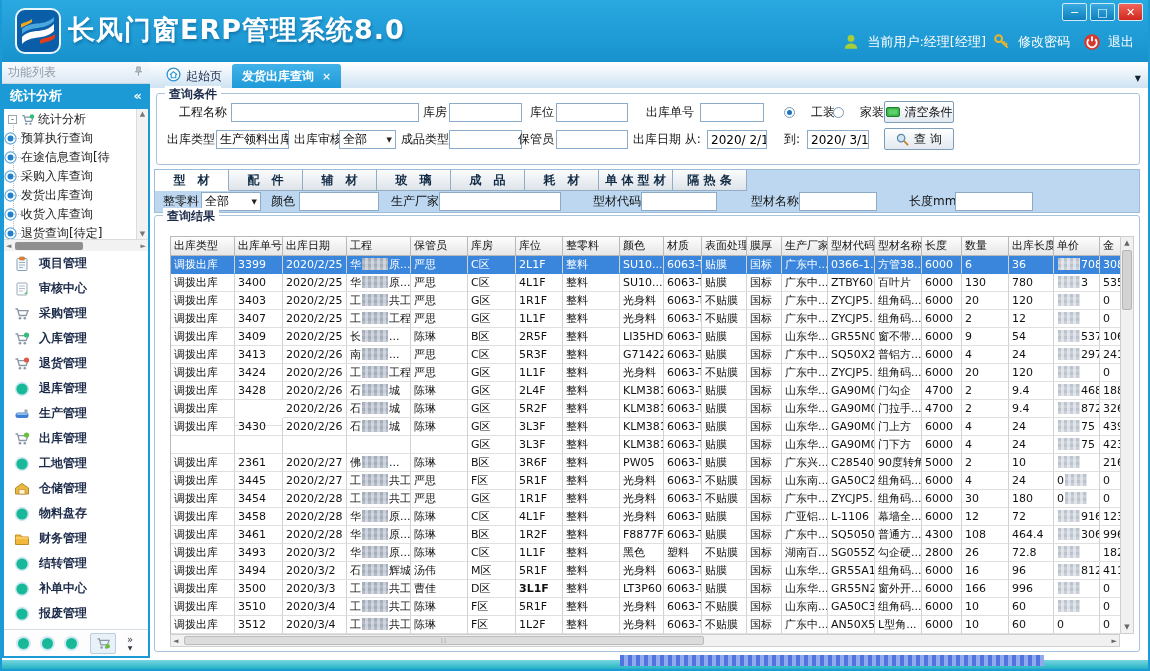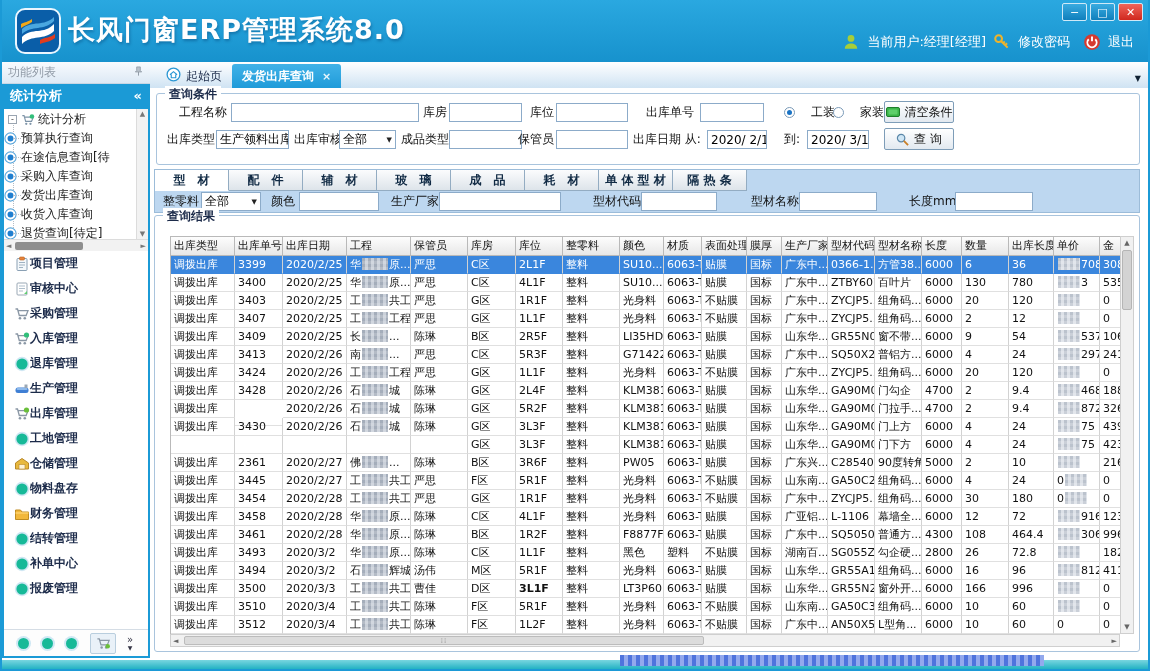--- a/index.html
+++ b/index.html
@@ -24,21 +24,21 @@
   .expander{width:9px;height:9px;border:1px solid #9aa5b1;background:#fff;font-size:8px;line-height:7px;text-align:center;color:#444}
   .tree-items{position:relative;list-style:none}
   .tree-items::before{content:"";position:absolute;left:9px;top:-4px;bottom:8px;border-left:1px dotted #b5bcc5}
   .tree-items li{position:relative;display:flex;align-items:center;gap:4px;height:19px;white-space:nowrap;cursor:default}
   .tree-items li::before{content:"";position:absolute;left:9px;top:9px;width:8px;border-top:1px dotted #b5bcc5}
   .nodeicon{width:13px;height:13px;flex:0 0 13px}
   .tree-vscroll{position:absolute;right:0;top:0;width:12px;height:130px;background:#f2f2f2;border-left:1px solid #dcdcdc;font-size:7px;color:#777;display:flex;flex-direction:column;justify-content:space-between;align-items:center;padding:1px 0}
   .tree-hscroll{position:absolute;left:0;right:0;bottom:0;height:12px;background:#f2f2f2;border-top:1px solid #dcdcdc;font-size:7px;color:#777;display:flex;align-items:center;justify-content:space-between;padding:0 2px}
   .tree-hthumb{height:8px;width:68px;background:#8f8f8f;border-radius:2px;margin-left:4px;margin-right:auto}
   .side-menu{position:absolute;left:0;right:0;top:142px;bottom:27px;list-style:none;overflow:hidden;background:#fff}
-  .side-menu li{height:25px;display:flex;align-items:center;padding-left:10px;font-size:12px;font-weight:bold;color:#1c2b4a;cursor:default}
+  .side-menu li{height:25px;display:flex;align-items:center;gap:9px;padding-left:10px;font-size:12px;font-weight:bold;color:#1c2b4a;cursor:default}
   .micon{width:16px;height:16px;flex:0 0 16px}
   .side-toolbar{position:absolute;left:0;right:0;bottom:0;height:27px;border-top:1px solid #d5dde5;background:#fdfdfd;display:flex;align-items:center;gap:13px;padding-left:14px}
   .tb-dot{width:11px;height:11px;border-radius:50%;background:#17b998;box-shadow:0 0 0 2px #cfe8f4}
   .tb-cartbtn{width:26px;height:21px;background:#e9f1f8;border:1px solid #b9cede;border-radius:2px;display:flex;align-items:center;justify-content:center}
   .tb-chev{display:flex;flex-direction:column;align-items:center;line-height:1;color:#334;font-size:10px;margin-left:-2px}
   .tb-chev .dn{font-size:6px;color:#334}
   
   .main{position:absolute;left:148px;top:62px;right:0;height:596px;background:#fff}
   .tabbar{position:relative;height:26px;background:linear-gradient(#ffffff,#cfe3f3);display:flex;align-items:flex-end;padding-left:6px}
   .tab{height:24px;display:flex;align-items:center;gap:5px;padding:0 10px;font-size:12px;color:#1c2b4a;cursor:default}
@@ -253,20 +253,29 @@
             <span class="micon"><svg viewBox="0 0 16 16" width="16" height="16">
                 <path d="M1.5 3 h2 l1.8 6.5 h6.8 l1.9-4.8 H4.2" fill="none" stroke="#8a97a5" stroke-width="1.3"></path>
                 <circle cx="6" cy="12.3" r="1.3" fill="#8a97a5"></circle>
                 <circle cx="10.8" cy="12.3" r="1.3" fill="#8a97a5"></circle>
                 <circle cx="12.5" cy="4" r="2.6" fill="#32bf7a"></circle>
               </svg></span>
             <span>入库管理</span>
           </li>
           <li>
             <span class="micon"><svg viewBox="0 0 16 16" width="16" height="16">
+                <path d="M1.5 3 h2 l1.8 6.5 h6.8 l1.9-4.8 H4.2" fill="none" stroke="#8a97a5" stroke-width="1.3"></path>
+                <circle cx="6" cy="12.3" r="1.3" fill="#8a97a5"></circle>
+                <circle cx="10.8" cy="12.3" r="1.3" fill="#8a97a5"></circle>
+                <circle cx="12.5" cy="4" r="2.6" fill="#e2574c"></circle>
+              </svg></span>
+            <span>退货管理</span>
+          </li>
+          <li>
+            <span class="micon"><svg viewBox="0 0 16 16" width="16" height="16">
                 <circle cx="8" cy="8" r="7.2" fill="#cfe7f3"></circle>
                 <circle cx="8" cy="8" r="5.6" fill="#17b998"></circle>
               </svg></span>
             <span>退库管理</span>
           </li>
           <li>
             <span class="micon"><svg viewBox="0 0 16 16" width="16" height="16">
                 <rect x="1.5" y="6.5" width="13" height="5.5" rx="2.5" fill="#3f7fd4"></rect>
                 <rect x="2.5" y="7" width="11" height="2" rx="1" fill="#8cb9ec"></rect>
                 <rect x="10.5" y="3.5" width="3" height="3.5" fill="#9aa7b5"></rect>

